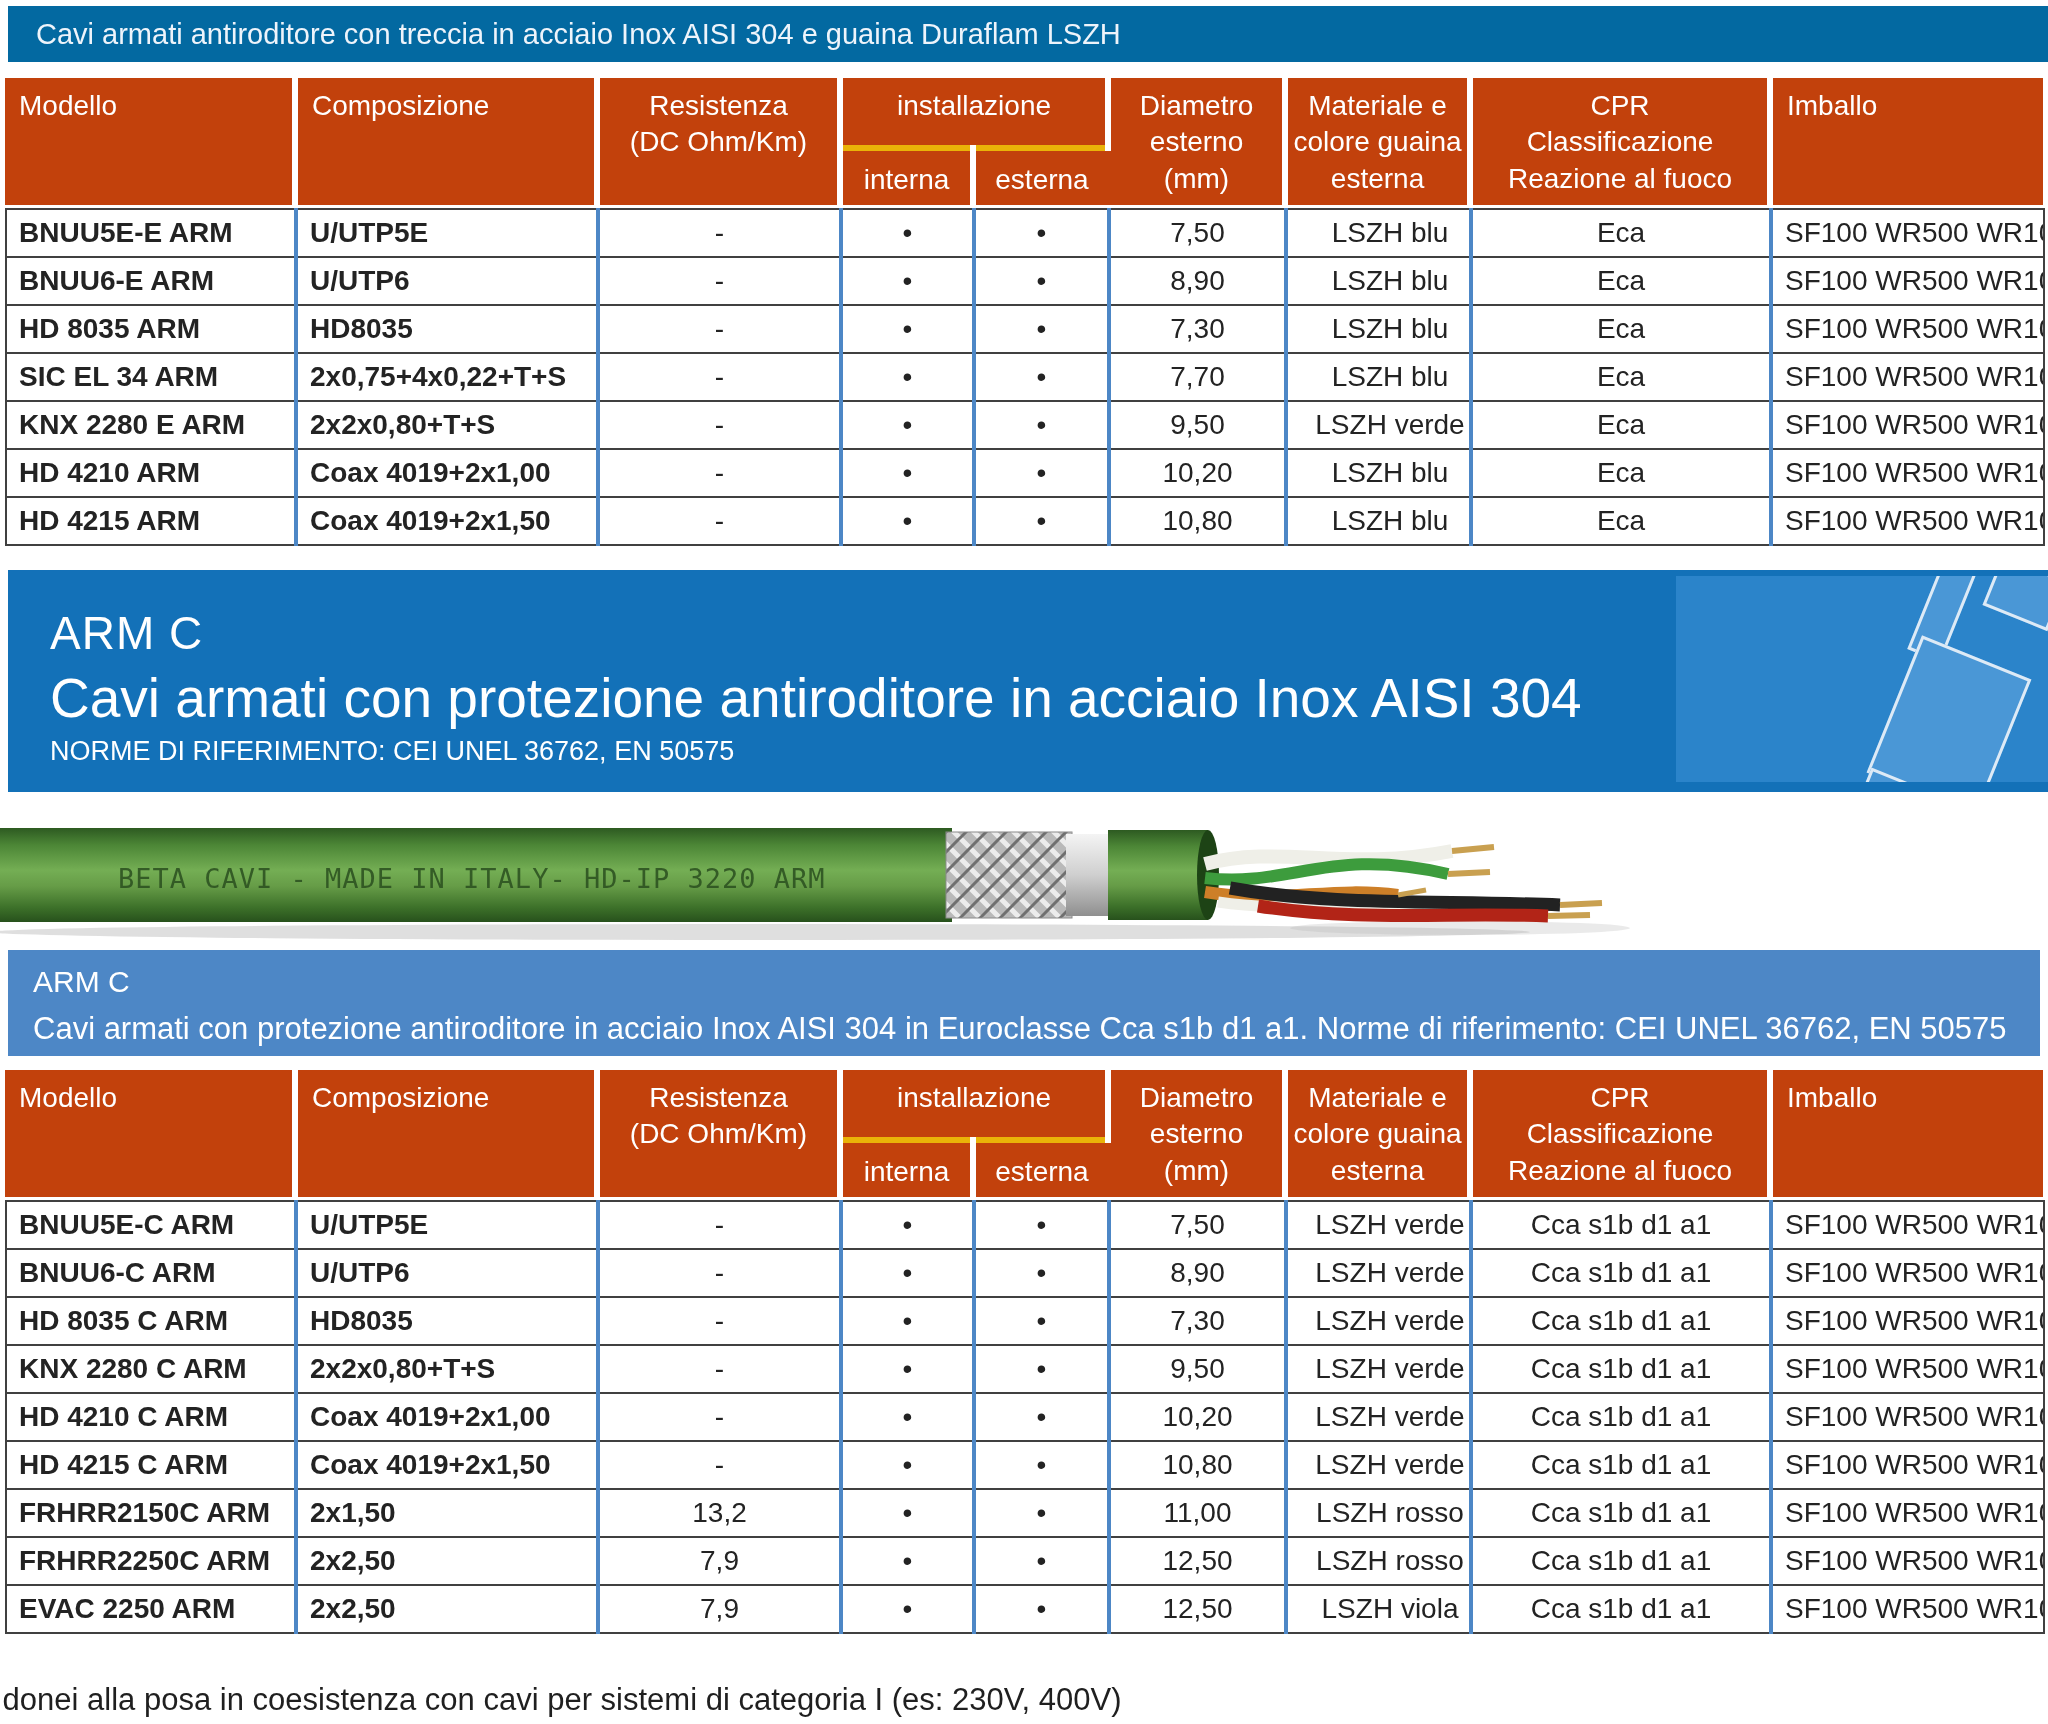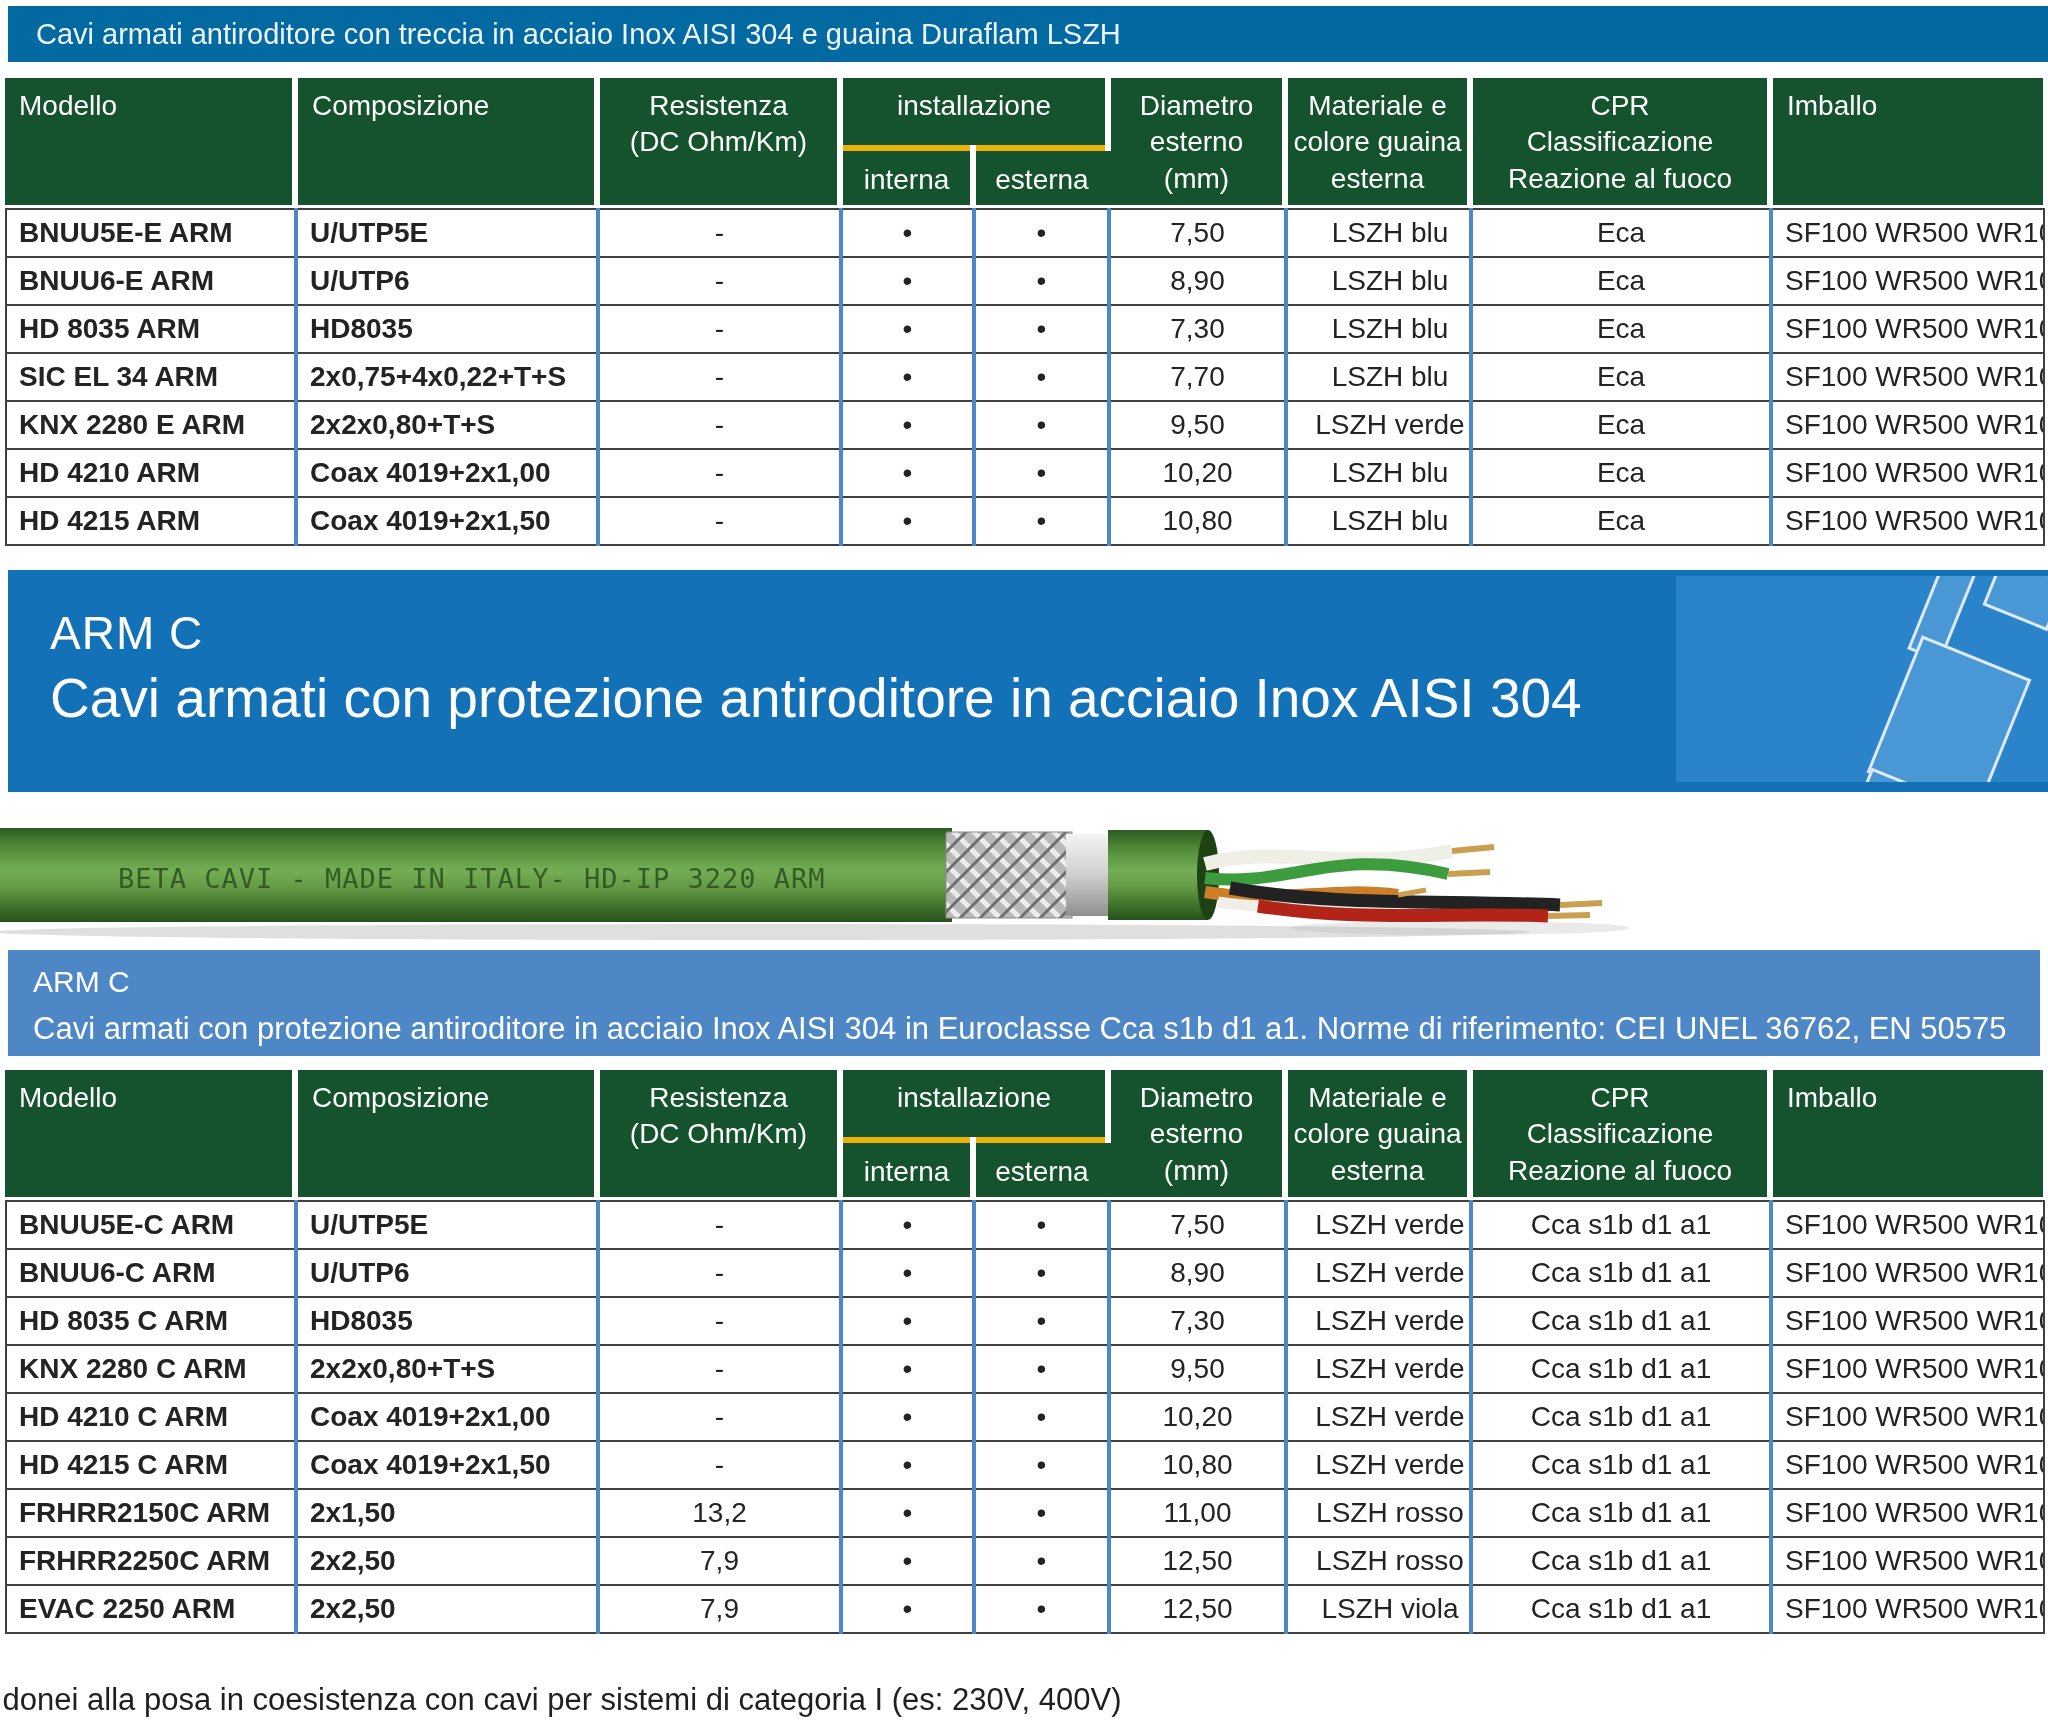--- a/index.html
+++ b/index.html
@@ -19,21 +19,21 @@
   
   .tbl-wrap { position:absolute; left:5px; width:2038px; }
   .t1 { top:78px; } .t2 { top:1070px; }
 
   table { border-collapse:collapse; table-layout:fixed; width:2038px; }
   col.c1{width:290px} col.c2{width:302px} col.c3{width:243px}
   col.c4{width:133px} col.c5{width:135px} col.c6{width:177px}
   col.c7{width:185px} col.c8{width:300px} col.c9{width:273px}
 
   .thead-tbl th {
-    background:#14532d; color:#ffffff; font-weight:normal; font-size:28px;
+    background:#c2410c; color:#ffffff; font-weight:normal; font-size:28px;
     vertical-align:top; padding-top:10px; white-space:pre-line; line-height:1.3;
     border:0; border-right:6px solid #ffffff;
   }
   .thead-tbl th:last-child { border-right:0; }
   .thead-tbl tr.sub th { border-top:6px solid #eab308; padding-top:6px; vertical-align:middle; }
   .thead-tbl th.h-left { text-align:left; padding-left:14px; }
   .thead-tbl th.h-center { text-align:center; }
   .thead-tbl tr.main { height:70px; } .thead-tbl tr.sub { height:57px; }
 
   .tbody-tbl { margin-top:3px; }
@@ -213,20 +213,21 @@
           <td class="c-center">Eca</td>
           <td class="c-imb">SF100 WR500 WR1000</td>
         </tr>
       </tbody>
   </table>
 </div>
 
 <div class="banner">
   <div class="banner-code">ARM C</div>
   <div class="banner-title">Cavi armati con protezione antiroditore in acciaio Inox AISI 304</div>
+  <div class="banner-norms">NORME DI RIFERIMENTO: CEI UNEL 36762, EN 50575</div>
   <div class="banner-art">
     <div class="art-shape art-s0"></div>
     <div class="art-shape art-s1"></div>
     <div class="art-shape art-s2"></div>
     <div class="art-shape art-s3"></div>
   </div>
 </div>
 
 <svg class="cable" width="1660" height="132" viewBox="0 0 1660 132">
   <defs>

